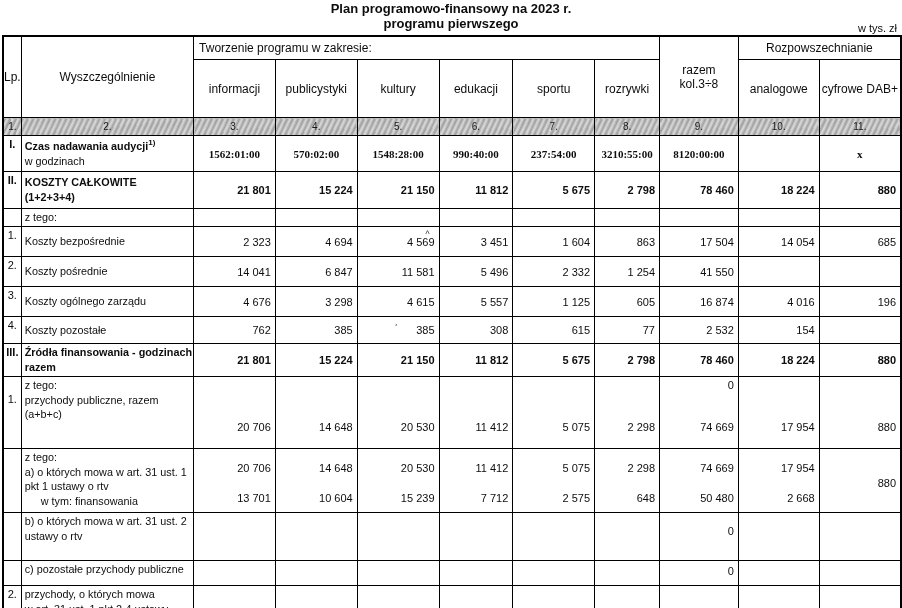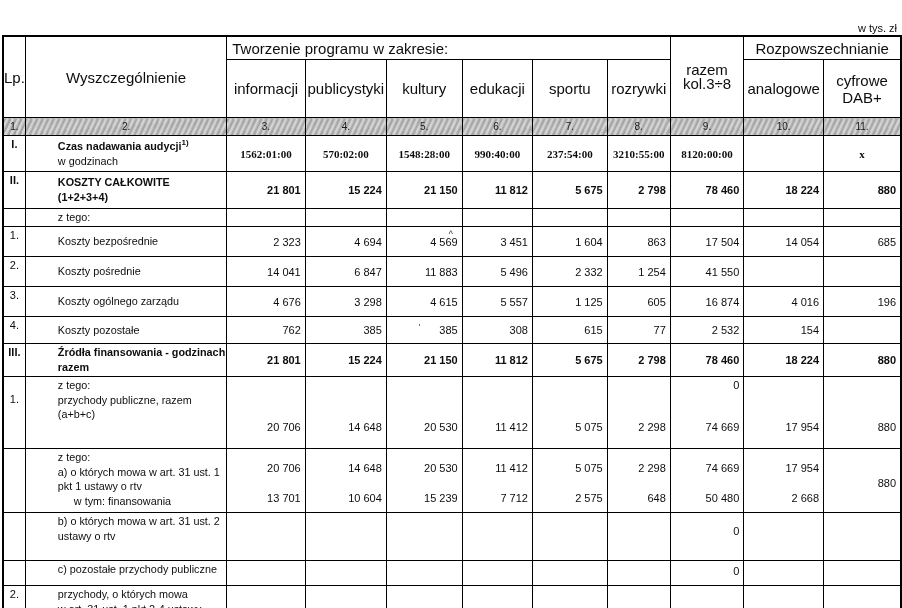--- a/index.html
+++ b/index.html
@@ -6,48 +6,52 @@
   body{width:902px;height:608px;background:#ffffff;color:#0d0d0d;
        font-family:"Liberation Sans",sans-serif;position:relative;overflow:hidden;}
   .page{position:absolute;inset:0;background:#fff;}
   .title{position:absolute;top:1px;left:0;width:100%;text-align:center;
          font-weight:bold;font-size:13px;line-height:15px;}
   .note-left{position:absolute;top:20px;left:8px;font-weight:bold;font-size:12px;}
   .note-right{position:absolute;top:22px;right:5px;font-size:11px;}
   table.main{position:absolute;left:2px;top:35px;border-collapse:collapse;table-layout:fixed;
              border:2px solid #000;}
   td,th{border:1.5px solid #000;padding:0;overflow:hidden;font-weight:normal;}
-  th{font-size:15px;vertical-align:middle;text-align:center;}
+  th{font-size:12px;vertical-align:middle;text-align:center;}
   th.group-create{text-align:left;padding-left:5px;height:22px;}
   th.total-col div{line-height:14px;}
   tr.hatch td{height:17px;font-size:10px;text-align:center;vertical-align:middle;color:#1a1a1a;
       background:repeating-linear-gradient(115deg,#a3a3a3 0 2px,#d6d6d6 2px 4px,#bfbfbf 4px 5px);}
   td.lp{vertical-align:top;text-align:center;font-size:11px;padding-top:2px;}
   td.lp.b{font-weight:bold;}
   td.lab{padding:1px 1px 1px 3px;font-size:10.8px;line-height:14.6px;vertical-align:middle;}
   td.lab.top{vertical-align:top;}
-  td.lab div{white-space:nowrap;margin-left:29px;}
+  td.lab div{white-space:nowrap;}
   td.lab .b{font-weight:bold;}
   td.lab .ind{padding-left:16px;}
   sup.fn{font-size:8px;line-height:0;vertical-align:super;}
   td.val{font-size:11px;text-align:right;vertical-align:middle;padding:0 4px;position:relative;}
   td.val.b{font-weight:bold;}
   td.val.serif{font-family:"Liberation Serif",serif;}
   td.val.ctr{text-align:center;padding:0;}
   .cwrap{display:flex;flex-direction:column;line-height:15px;}
   .cwrap.end{justify-content:flex-end;}
   .cwrap.spread{justify-content:space-between;padding-top:1px;}
   .anote{position:absolute;font-size:9px;color:#333;font-style:italic;}
   .anote.n-r{top:2px;right:9px;}
   .anote.n-l{top:5px;right:42px;}
 </style>
 </head>
 <body>
 
 <div class="page">
+  <div class="title">
+    <div>Plan programowo-finansowy na 2023 r.</div>
+    <div>programu pierwszego</div>
+  </div>
   <div class="note-right">w tys. zł</div>
 
   <table class="main">
     <colgroup id="cols">
         <col style="width: 18px;">
         <col style="width: 171px;">
         <col style="width: 82px;">
         <col style="width: 82px;">
         <col style="width: 82px;">
         <col style="width: 74px;">
@@ -155,21 +159,21 @@
           <td class="val">14 054</td>
           <td class="val">685</td>
         </tr>
         <tr style="height: 30px;">
           <td class="lp">2.</td>
           <td class="lab">
             <div>Koszty pośrednie</div>
           </td>
           <td class="val">14 041</td>
           <td class="val">6 847</td>
-          <td class="val">11 883</td>
+          <td class="val">11 581</td>
           <td class="val">5 496</td>
           <td class="val">2 332</td>
           <td class="val">1 254</td>
           <td class="val">41 550</td>
           <td class="val"></td>
           <td class="val"></td>
         </tr>
         <tr style="height: 30px;">
           <td class="lp">3.</td>
           <td class="lab">

